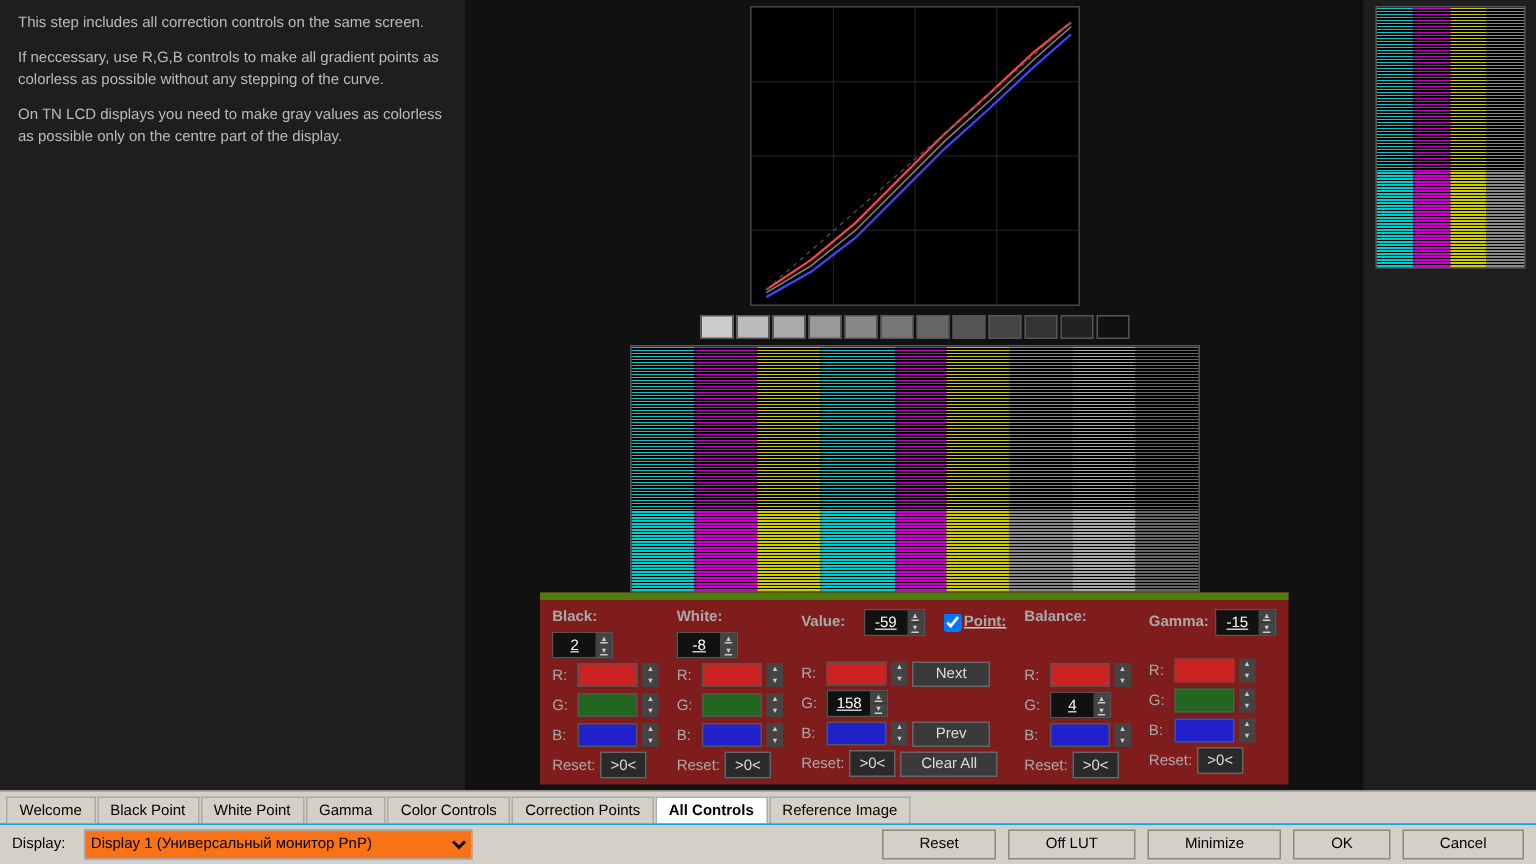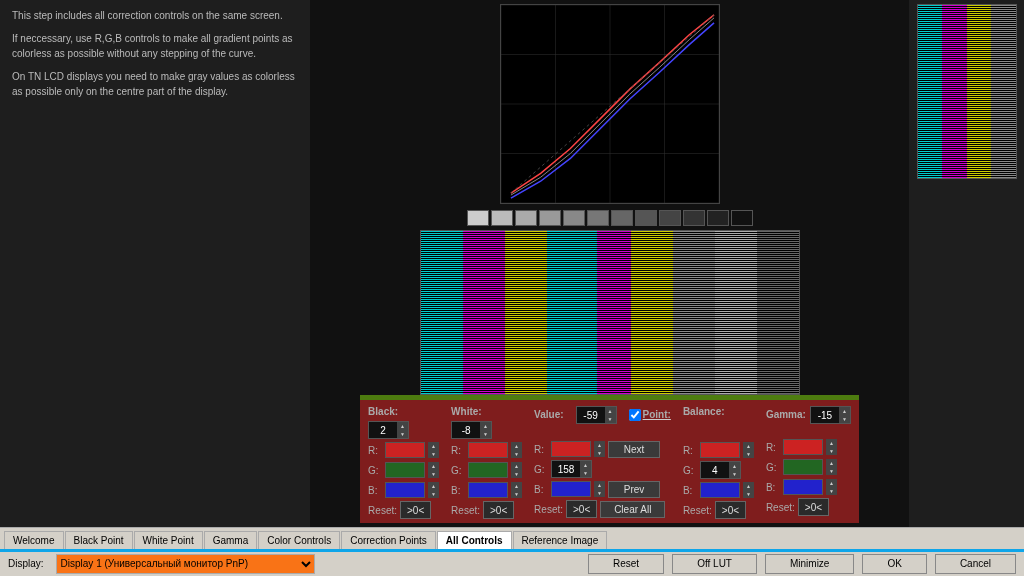--- a/index.html
+++ b/index.html
@@ -120,21 +120,21 @@
       font-weight: bold;
     }
 
     
     .status-bar {
       height: 28px;
       background: #d4d0c8;
       display: flex;
       align-items: center;
       padding: 0 8px;
-      border-top: 3px solid #0ea5e9;
+      border-top: 1px solid #0ea5e9;
       gap: 8px;
     }
 
     .display-label {
       font-size: 10px;
       color: #000;
       margin-right: 4px;
     }
 
     .display-select {
@@ -194,20 +194,21 @@
       font-size: 10px;
       color: #aaa;
       width: 14px;
     }
 
     .num-spin {
       display: flex;
       align-items: flex-end;
       background: #111;
       border: 1px solid #555;
+      text-decoration: underline;
     }
 
     .num-spin input {
       width: 28px;
       background: #111;
       border: none;
       color: #fff;
       font-size: 10px;
       text-align: center;
       outline: none;

